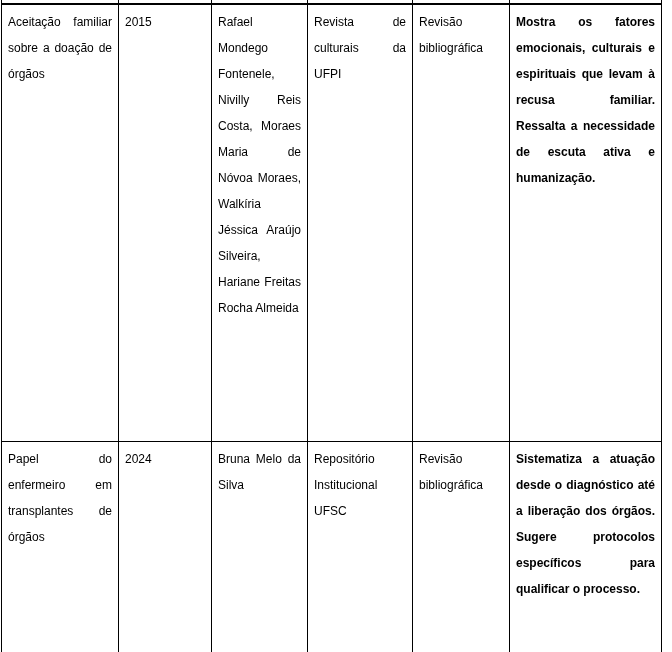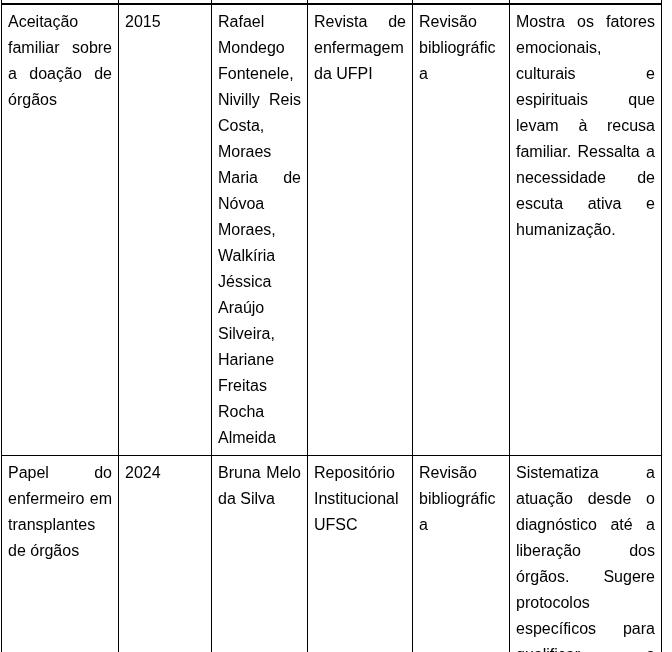--- a/index.html
+++ b/index.html
@@ -24,41 +24,42 @@
   table.doc-table {
     border-collapse: collapse;
     table-layout: fixed;
     width: 660px;
     border-bottom: 3px solid #000000;
   }
   table.doc-table td {
     border: 1px solid #000000;
     vertical-align: top;
     padding: 4px 6px;
-    font-size: 16px;
+    font-size: 12px;
     line-height: 26px;
     text-align: justify;
     word-wrap: break-word;
     overflow: hidden;
   }
   
   tr.stub-row td {
     height: 3px;
     padding: 0;
     line-height: 0;
     border-top: none;
     border-bottom: 2px solid #000000;
   }
   tr.body-row-1 td { height: 428px; }
   tr.body-row-2 td { height: 212px; }
   td.cell-year { text-align: left; }
   td.cell-findings {
     font-size: 13px;
     line-height: 18.5px;
     padding-top: 6px;
+    font-weight: bold;
   }
 </style>
 </head>
 <body>
 
 <div class="page">
   <table class="doc-table">
     <colgroup>
       <col style="width:117px">
       <col style="width:93px">
@@ -73,21 +74,21 @@
         <td></td>
         <td></td>
         <td></td>
         <td></td>
         <td></td>
       </tr>
       <tr class="body-row-1">
         <td class="cell-title">Aceitação familiar sobre a doação de órgãos</td>
         <td class="cell-year">2015</td>
         <td class="cell-authors">Rafael Mondego Fontenele, Nivilly Reis Costa, Moraes Maria de Nóvoa Moraes, Walkíria Jéssica Araújo Silveira, Hariane Freitas Rocha Almeida</td>
-        <td class="cell-source">Revista de enfermagem da UFPI</td>
+        <td class="cell-source">Revista de culturais da UFPI</td>
         <td class="cell-method">Revisão bibliográfica</td>
         <td class="cell-findings">Mostra os fatores emocionais, culturais e espirituais que levam à recusa familiar. Ressalta a necessidade de escuta ativa e humanização.</td>
       </tr>
       <tr class="body-row-2">
         <td class="cell-title">Papel do enfermeiro em transplantes de órgãos</td>
         <td class="cell-year">2024</td>
         <td class="cell-authors">Bruna Melo da Silva</td>
         <td class="cell-source">Repositório Institucional UFSC</td>
         <td class="cell-method">Revisão bibliográfica</td>
         <td class="cell-findings">Sistematiza a atuação desde o diagnóstico até a liberação dos órgãos. Sugere protocolos específicos para qualificar o processo.</td>

